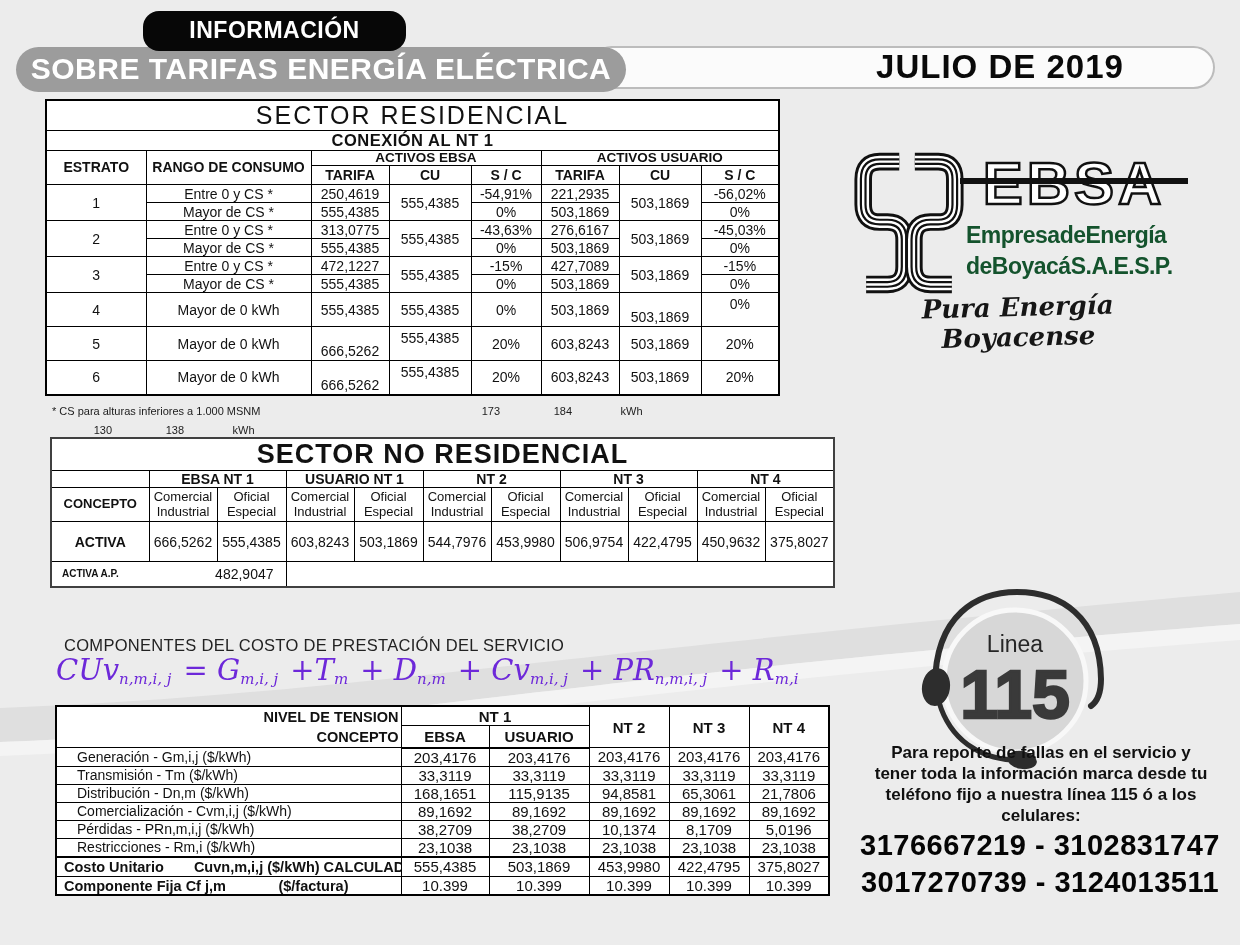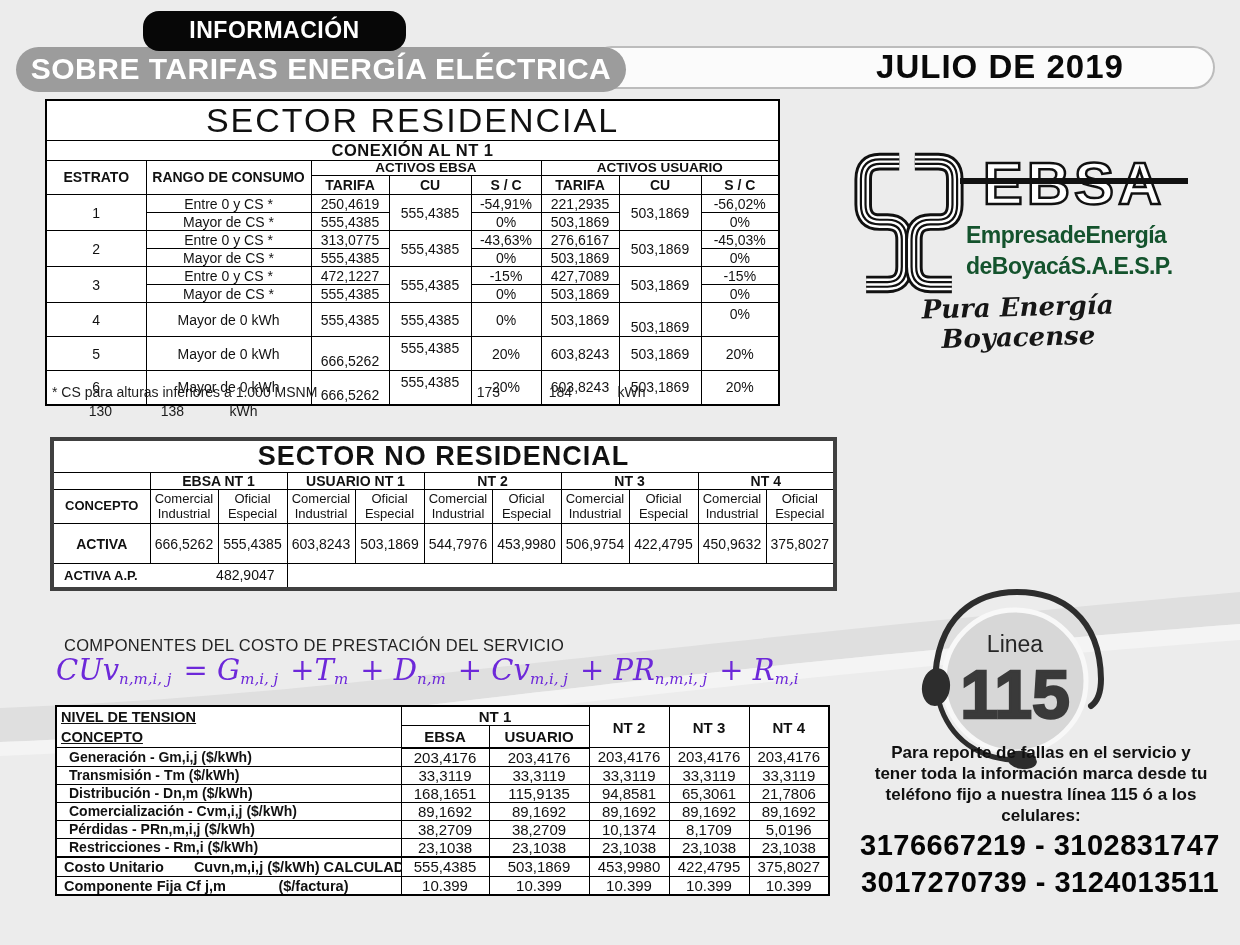--- a/index.html
+++ b/index.html
@@ -22,68 +22,68 @@
     border-radius:23px; color:#fff; font-weight:bold; font-size:30px; text-align:center;
     line-height:44px; letter-spacing:.5px; z-index:2; }
 
   
   table { border-collapse:collapse; background:#fff; table-layout:fixed; z-index:1; position:absolute; }
   td { border:1px solid #000; text-align:center; vertical-align:middle; padding:0 2px;
        white-space:nowrap; overflow:hidden; }
 
   
   .res { left:45px; top:99px; width:733px; border:2px solid #000; }
-  .res .title  { height:29px; font-size:34px; letter-spacing:2px; }
+  .res .title  { height:29px; font-size:25px; letter-spacing:2px; }
   .res .subtitle { height:20px; font-weight:bold; font-size:16.5px; letter-spacing:.5px; }
   .res .hb { font-weight:bold; font-size:13.5px; line-height:1.05; }
   .res tr.h1 td { height:15px; }
   .res tr.h2 td { height:19px; font-weight:bold; font-size:14px; }
   .res td.rango { white-space:normal; }
   .res td { font-size:14px; }
   .res tr.sa td, .res tr.sb td { height:18px; }
   .res tr.single td { height:34px; }
   .res td.dot { border-bottom:1px dotted #808080; }
   .res td.va-b { vertical-align:bottom; padding-bottom:1px; }
   .res td.va-t { vertical-align:top; padding-top:3px; }
 
-  .footnotes { left:52px; top:382px; font-size:14px; color:#1c1c1c; z-index:1; }
+  .footnotes { left:52px; top:401px; font-size:11px; color:#1c1c1c; z-index:1; }
   .fline { display:flex; height:19px; align-items:center; }
   .fline .flab { width:388px; text-align:left; }
   .fline .fv1 { width:60px; text-align:right; }
   .fline .fv2 { width:72px; text-align:right; }
   .fline .fu  { width:98px; text-align:center;padding-left:21px; }
 
   
-  .nores { left:50px; top:437px; width:783px; border:4px solid #404040;padding-left:8px; }
+  .nores { left:50px; top:437px; width:783px; border:2px solid #404040;padding-left:8px; }
   .nores .title { height:31px; font-size:27px; font-weight:bold; letter-spacing:1px; }
   .nores tr.g td { height:16px; font-weight:bold; font-size:14px; }
   .nores tr.sub td { height:34px; font-size:13px; line-height:1.08; white-space:normal; }
   .nores td.concepto { font-size:15px; font-weight:bold; white-space:normal; }
   .nores tr.data td { height:40px; font-size:14px; }
   .nores td.rl { font-weight:bold; font-size:15px; }
   .nores tr.ap td { height:25px; }
   .apflex { display:flex; justify-content:space-between; align-items:center; padding:0 10px 0 8px; }
-  .apflex .apl { font-weight:bold; font-size:13px; }
+  .apflex .apl { font-weight:bold; font-size:10px; }
   .apflex .apv { font-size:14px; }
 
   
   .comp-head { left:64px; top:636px; font-size:16.5px; color:#222; z-index:1; letter-spacing:.3px; }
   .formula { left:56px; top:653px; z-index:1; font-family:"DejaVu Serif", serif; font-style:italic;
              color:#6d28d9; white-space:nowrap; }
   .formula .base { font-size:29px; }
   .formula sub { font-size:15px; font-style:italic; margin-right:7px; }
 
   
   .ten { left:55px; top:705px; width:775px; border:2px solid #000; }
   .ten td { font-size:15px; height:18px; }
-  .ten td.lbl2 { text-align:left; padding-left:4px;text-decoration:underline; }
+  .ten td.lbl2 { text-align:right; padding-left:4px; }
   .ten td.lbl2 div { font-weight:bold; font-size:14.5px; line-height:20px; }
   .ten td.nth { font-weight:bold; font-size:15px; }
   .ten tr.th2 td { height:20px; border-bottom:2px solid #000; }
-  .ten td.rlab { text-align:left; font-weight:bold; font-size:14px; padding-left:12px; }
+  .ten td.rlab { text-align:left; font-weight:normal; font-size:14px; padding-left:20px; }
   .ten tr.total td { border-top:2px solid #000; height:20px; }
   .totflex { display:flex; align-items:center; gap:30px; padding-left:5px; font-weight:bold; font-size:14.5px; }
   .fijaflex { display:flex; align-items:center; padding-left:5px; font-weight:bold; font-size:14.5px; }
   .fijaflex .f2 { margin-left:auto; margin-right:50px; }
 
   
   .monogram { left:850px; top:148px; z-index:1; }
   .wordmark { left:960px; top:146px; z-index:1; }
   .company { left:966px; top:220px; width:218px; z-index:1; font-weight:bold; font-size:23px;
              letter-spacing:-0.5px; color:#14532d; line-height:31px; }

